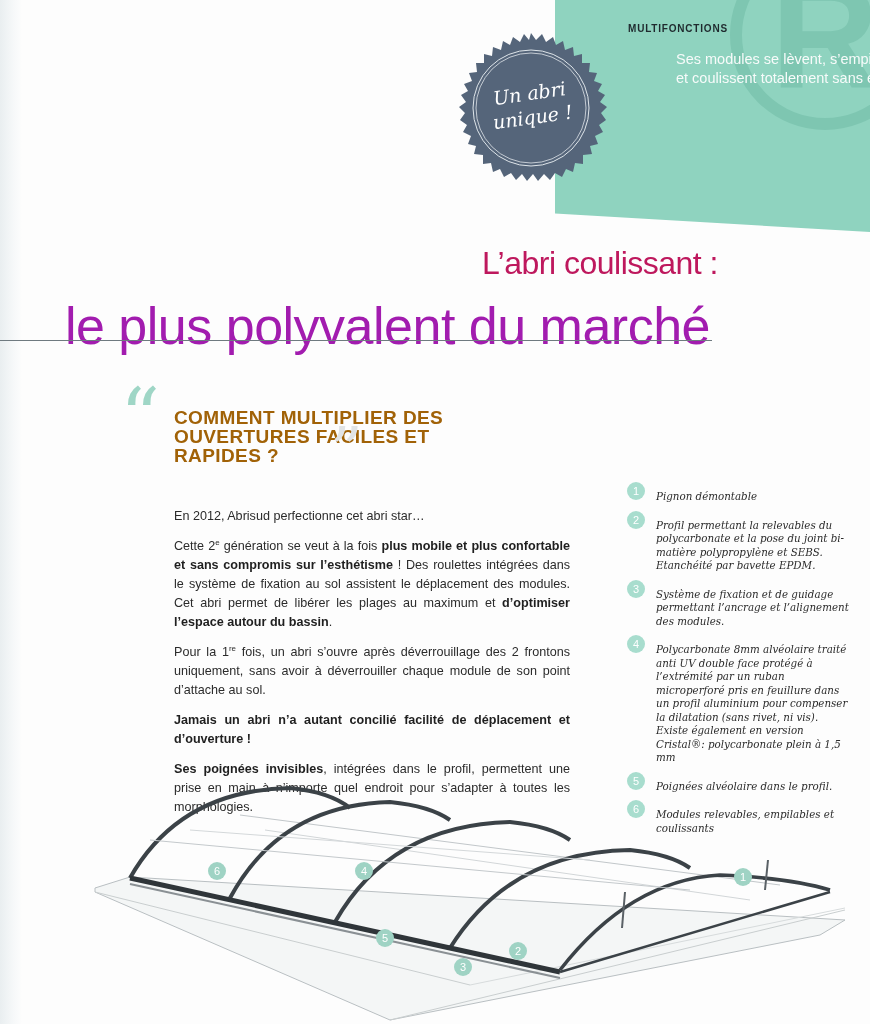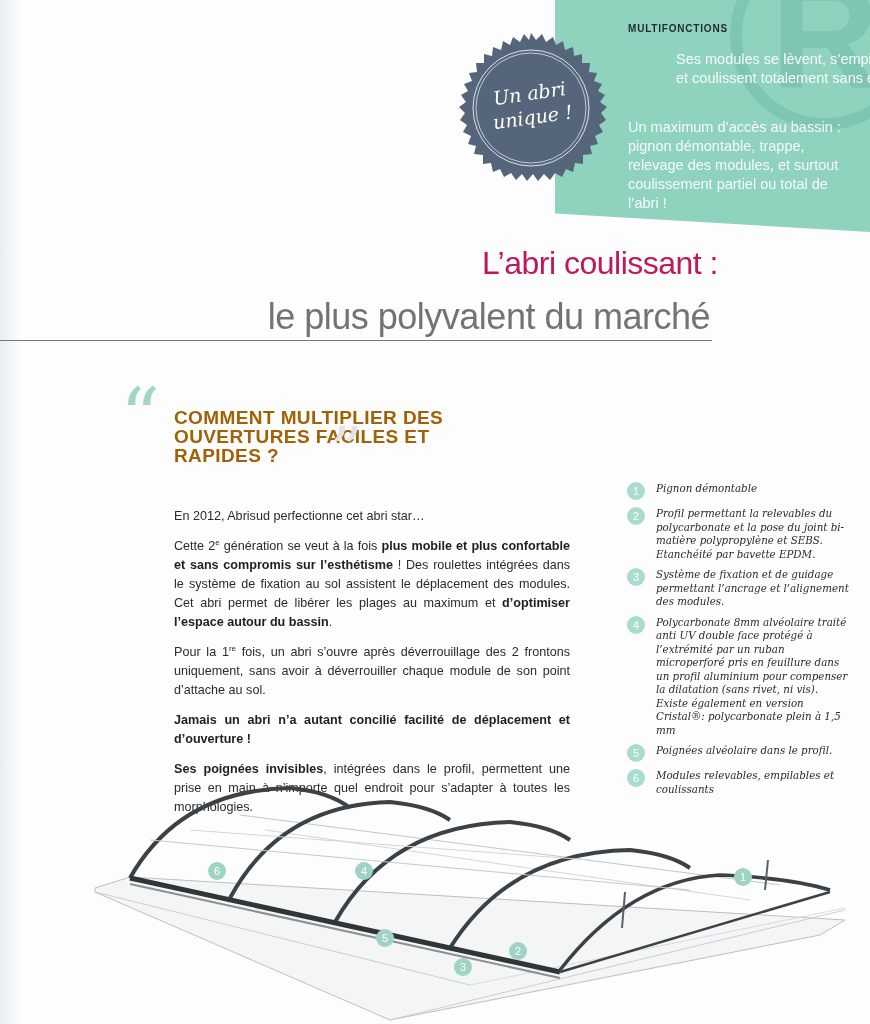--- a/index.html
+++ b/index.html
@@ -50,21 +50,21 @@
     transform: rotate(-8deg);
   }
 
   
   .heading-line1 {
     position: absolute; right: 152px; top: 245px;
     font-size: 32px; font-weight: 300; color: #be185d; letter-spacing: -0.5px; text-align: center;
   }
   .heading-line2 {
     position: absolute; right: 160px; top: 296px;
-    font-size: 36px; font-weight: 300; color: #737373; letter-spacing: -0.5px;
+    font-size: 52px; font-weight: 300; color: #a21caf; letter-spacing: -0.5px;
   }
   .heading-rule {
     position: absolute; left: 0; top: 340px; width: 712px; height: 1px;
     background: #6f7a80;
   }
 
   
   .quote-open {
     position: absolute; left: 120px; top: 378px;
     font-family: "DejaVu Serif", serif; font-size: 78px; color: #9fd6c6; line-height: 1;
@@ -93,41 +93,40 @@
     position: absolute; left: 627px; top: 482px; width: 225px;
   }
   .legend-item { display: flex; align-items: flex-start; margin-bottom: 7px; }
   .num-circle {
     flex: 0 0 18px; width: 18px; height: 18px; border-radius: 50%;
     background: #a8ddce; color: #ffffff; font-size: 11px;
     display: flex; align-items: center; justify-content: center; margin-right: 11px;
   }
   .legend-text {
     font-family: "DejaVu Serif", serif; font-style: italic;
-    font-size: 10.3px; line-height: 13.5px; color: #2b2b2b;
+    font-size: 10.3px; line-height: 13.5px; color: #2b2b2b; margin-top: 8px;
   }
 
   
   .illustration { position: absolute; left: 90px; top: 780px; width: 780px; height: 244px; }
   .marker {
     position: absolute; width: 18px; height: 18px; border-radius: 50%;
     background: #9fd3c4; color: #ffffff; font-size: 11px;
     display: flex; align-items: center; justify-content: center;
   }
 </style>
 </head>
 <body>
 
 <div class="page-edge"></div>
 
 <div class="teal-panel">
   <div class="teal-logo">R</div>
   <div class="teal-title">MULTIFONCTIONS</div>
   <div class="teal-p teal-p1">Ses modules se lèvent, s’empilent et coulissent totalement sans effort.</div>
-  <div class="teal-p teal-p2">Un maximum d’accès au bassin : pignon démontable, trappe, relevage des modules, et surtout coulissement partiel ou total de l’abri !</div>
 </div>
 
 <div class="badge">
   <svg width="152" height="152" viewBox="0 0 152 152">
     <polygon fill="#55657a" points="
       76,0 81,7 87,1 91,9 98,4 101,12 108,8 110,17 118,14 119,23 127,21 127,30 135,30 134,39 142,40 139,48 147,51 143,58 150,62 145,69 152,74 146,80 151,87 144,92 148,99 140,103 143,111 135,113 137,121 128,122 128,131 120,130 118,139 111,136 107,144 100,140 95,147 89,141 83,148 78,141 72,148 67,141 61,147 56,140 49,144 45,136 38,139 36,130 28,131 28,122 19,121 21,113 13,111 16,103 8,99 12,92 5,87 10,80 4,74 11,69 6,62 13,58 9,51 17,48 14,40 22,39 21,30 29,30 29,21 37,23 38,14 46,17 48,8 55,12 58,4 65,9 69,1 74,7"></polygon>
     <circle cx="76" cy="75" r="58" fill="none" stroke="#dfe5ea" stroke-width="1"></circle>
     <circle cx="76" cy="75" r="55" fill="none" stroke="#dfe5ea" stroke-width="0.8"></circle>
   </svg>
   <div class="badge-text">

